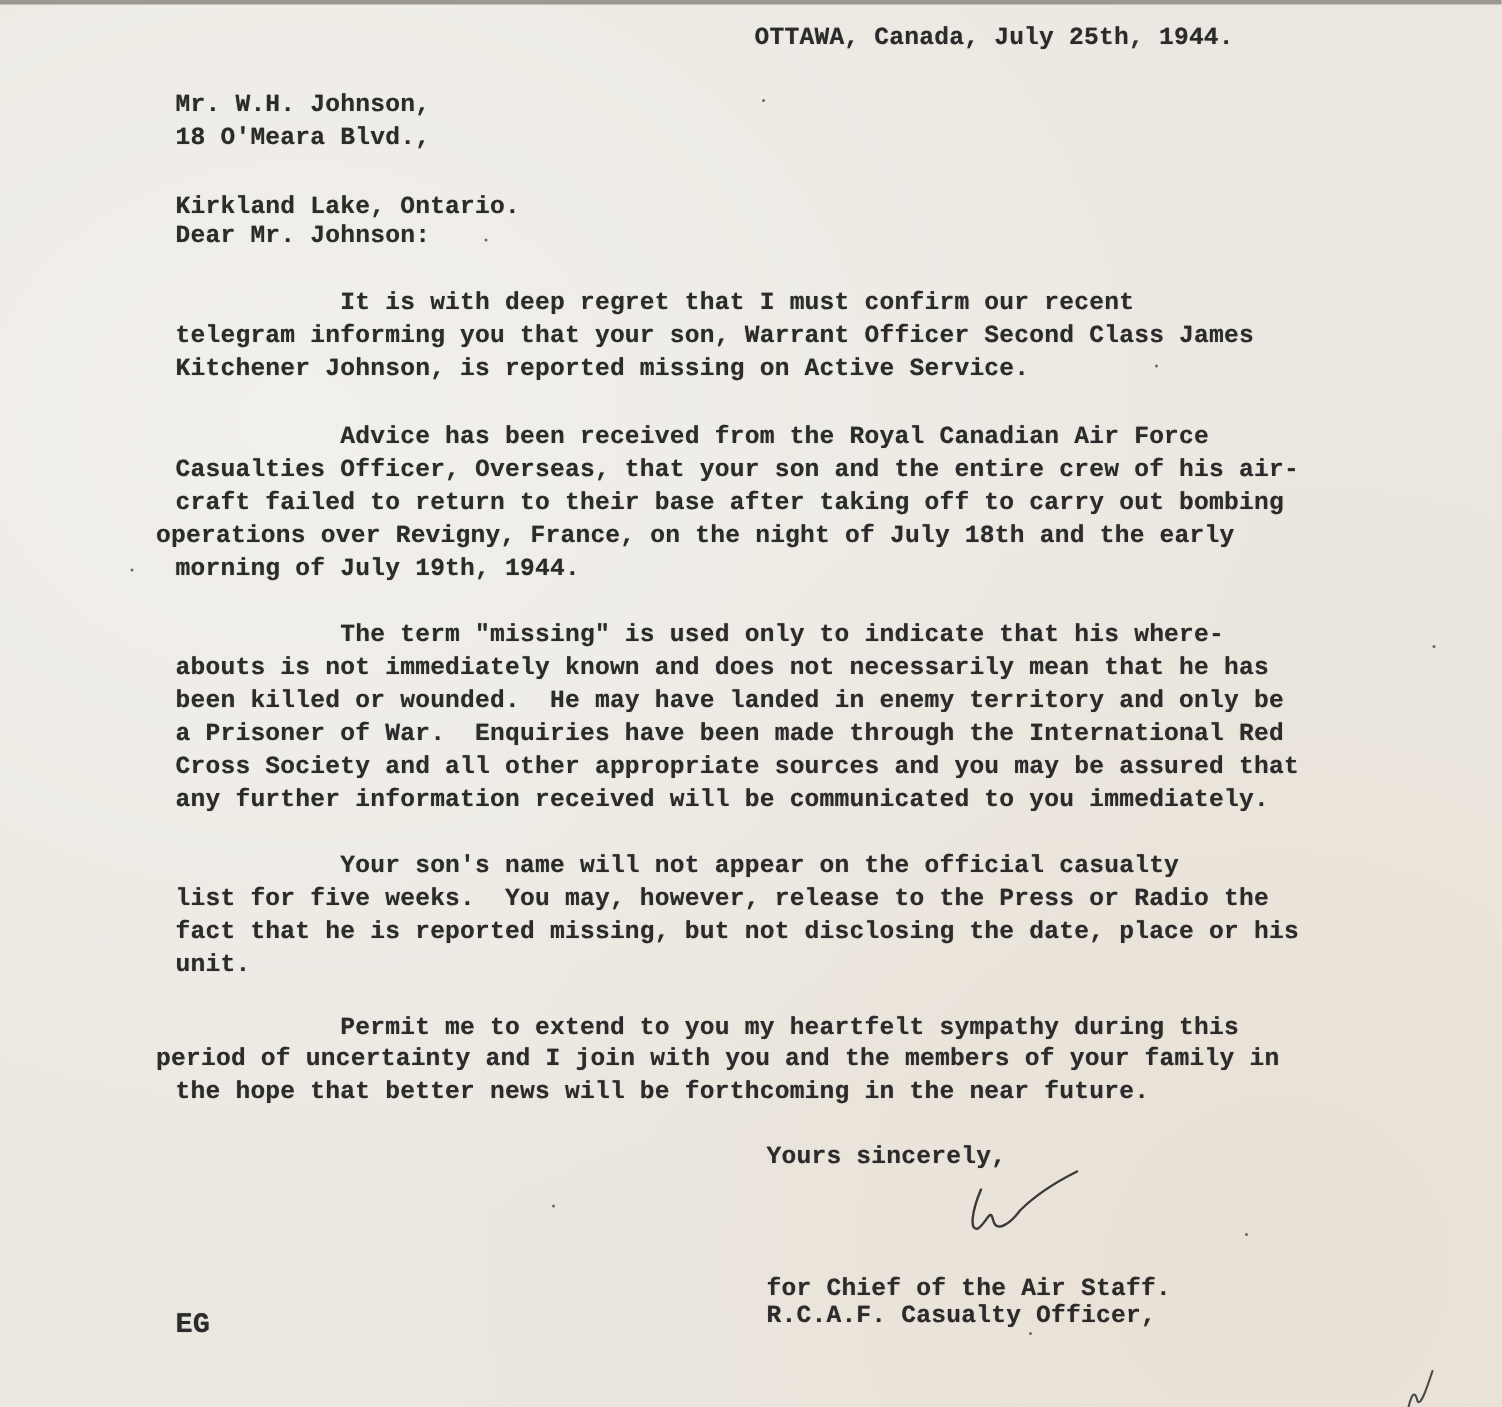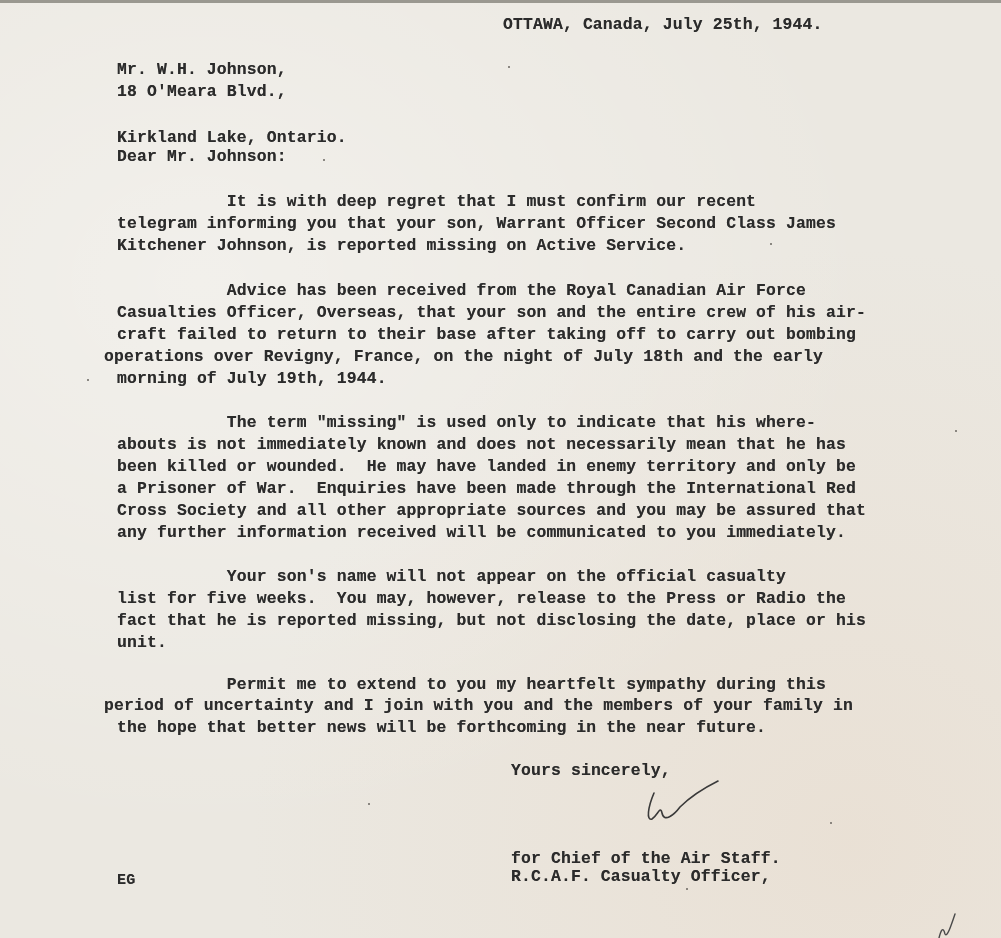--- a/index.html
+++ b/index.html
@@ -84,21 +84,21 @@
 
   <div class="t" style="left:511px; top:761px;">Yours sincerely,</div>
 
   <svg class="sig" viewBox="0 0 90 60">
     <path d="M14 18 C 8 32, 6 46, 12 44 C 18 40, 20 30, 22 38 C 24 48, 34 40, 40 32 C 52 20, 66 12, 78 6" fill="none" stroke="#3a3a3a" stroke-width="1.6" stroke-linecap="round"></path>
   </svg>
 
   <div class="t" style="left:511px; top:855px;margin-top:12px;">R.C.A.F. Casualty Officer,</div>
   <div class="t" style="left:511px; top:849px;">for Chief of the Air Staff.</div>
 
-  <div class="t" style="left:117px; top:872px; font-size:15px;">EG</div>
+  <div class="t" style="left:117px; top:872px; font-size:19px;">EG</div>
 
   <svg class="initials" viewBox="0 0 30 26">
     <path d="M4 26 C 6 18, 8 14, 10 22 C 12 26, 16 14, 20 2" fill="none" stroke="#4a4a4a" stroke-width="1.4" stroke-linecap="round"></path>
   </svg>
 
   <div class="speck" style="left:508px; top:66px;"></div>
   <div class="speck" style="left:87px; top:379px;"></div>
   <div class="speck" style="left:323px; top:159px;"></div>
   <div class="speck" style="left:770px; top:243px;"></div>
   <div class="speck" style="left:955px; top:430px;"></div>

